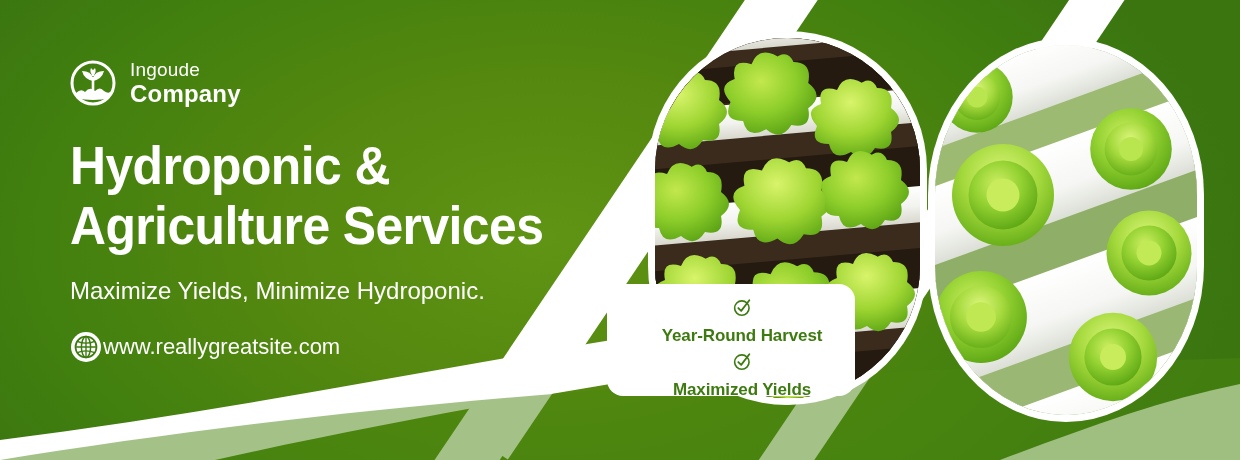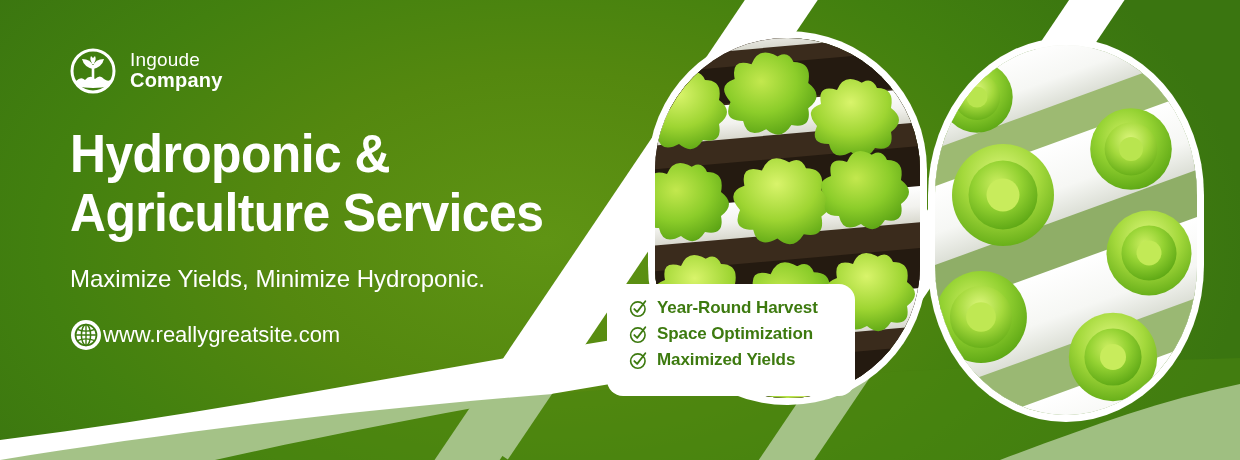--- a/index.html
+++ b/index.html
@@ -26,28 +26,28 @@
   }
   .stripe-a{ left:846px; top:-150px; width:54px;  height:740px; transform:rotate(34deg); }
   .stripe-b{ left:928px; top:-210px; width:26px;  height:790px; transform:rotate(34deg); }
   .stripe-c{ left:1150px; top:-120px; width:46px; height:760px; transform:rotate(34deg); }
 
   
   .sweep{ position:absolute; left:0; bottom:0; width:1240px; height:180px; }
   .sweep svg{ display:block; width:100%; height:100%; }
 
   
-  .content{ position:absolute; left:70px; top:48px; width:580px; z-index:6; }
+  .content{ position:absolute; left:70px; top:60px; width:580px; z-index:6; }
 
   .brand{ display:flex; align-items:center; gap:14px; }
   .brand-mark{ width:46px; height:46px; flex:0 0 46px; }
   .brand-mark svg{ display:block; width:46px; height:46px; }
   .brand-text{ line-height:1.08; color:#ffffff; }
   .brand-line1{ font-size:19px; font-weight:400; letter-spacing:.2px; }
-  .brand-line2{ font-size:20px; font-weight:700; letter-spacing:.2px; }
+  .brand-line2{ font-size:24px; font-weight:700; letter-spacing:.2px; }
 
   .headline{
     margin-top:30px;
     color:#ffffff;
     font-size:53px;
     font-weight:700;
     line-height:1.12;
     letter-spacing:-0.6px;
     font-family:"Liberation Sans", sans-serif;
     transform:scaleX(0.94);
@@ -105,20 +105,21 @@
     left:607px; top:284px;
     width:248px; height:112px;
     background:#ffffff;
     border-radius:16px;
     z-index:8;
     padding:14px 0 0 22px;
   }
   .feature-item{
     display:flex; align-items:center; gap:9px;
     margin-bottom:6px;
+    flex-direction:column;
   }
   .feature-item:last-child{ margin-bottom:11px; }
   .check{ width:19px; height:19px; flex:0 0 19px; }
   .check svg{ display:block; width:19px; height:19px; }
   .feature-label{
     color:#3d7a0f;
     font-size:17px;
     font-weight:700;
     letter-spacing:-0.1px;
     white-space:nowrap;
@@ -332,35 +333,26 @@
     <div class="feature-item">
       <span class="check">
         <svg viewBox="0 0 20 20" aria-hidden="true">
           <circle cx="9.3" cy="10.6" r="7.6" fill="none" stroke="#3d7a0f" stroke-width="1.7"></circle>
           <path d="M5.6 10.6 L8.6 13.6 L17.2 2.4" fill="none" stroke="#3d7a0f" stroke-width="1.9" stroke-linecap="round" stroke-linejoin="round"></path>
         </svg>
       </span>
       <span class="feature-label">Year-Round Harvest</span>
     </div>
 
+
     <div class="feature-item">
       <span class="check">
         <svg viewBox="0 0 20 20" aria-hidden="true">
           <circle cx="9.3" cy="10.6" r="7.6" fill="none" stroke="#3d7a0f" stroke-width="1.7"></circle>
           <path d="M5.6 10.6 L8.6 13.6 L17.2 2.4" fill="none" stroke="#3d7a0f" stroke-width="1.9" stroke-linecap="round" stroke-linejoin="round"></path>
         </svg>
       </span>
-      <span class="feature-label">Space Optimization</span>
-    </div>
-
-    <div class="feature-item">
-      <span class="check">
-        <svg viewBox="0 0 20 20" aria-hidden="true">
-          <circle cx="9.3" cy="10.6" r="7.6" fill="none" stroke="#3d7a0f" stroke-width="1.7"></circle>
-          <path d="M5.6 10.6 L8.6 13.6 L17.2 2.4" fill="none" stroke="#3d7a0f" stroke-width="1.9" stroke-linecap="round" stroke-linejoin="round"></path>
-        </svg>
-      </span>
       <span class="feature-label">Maximized Yields</span>
     </div>
 
   </div>
 
 </div>
 
 </body></html>

